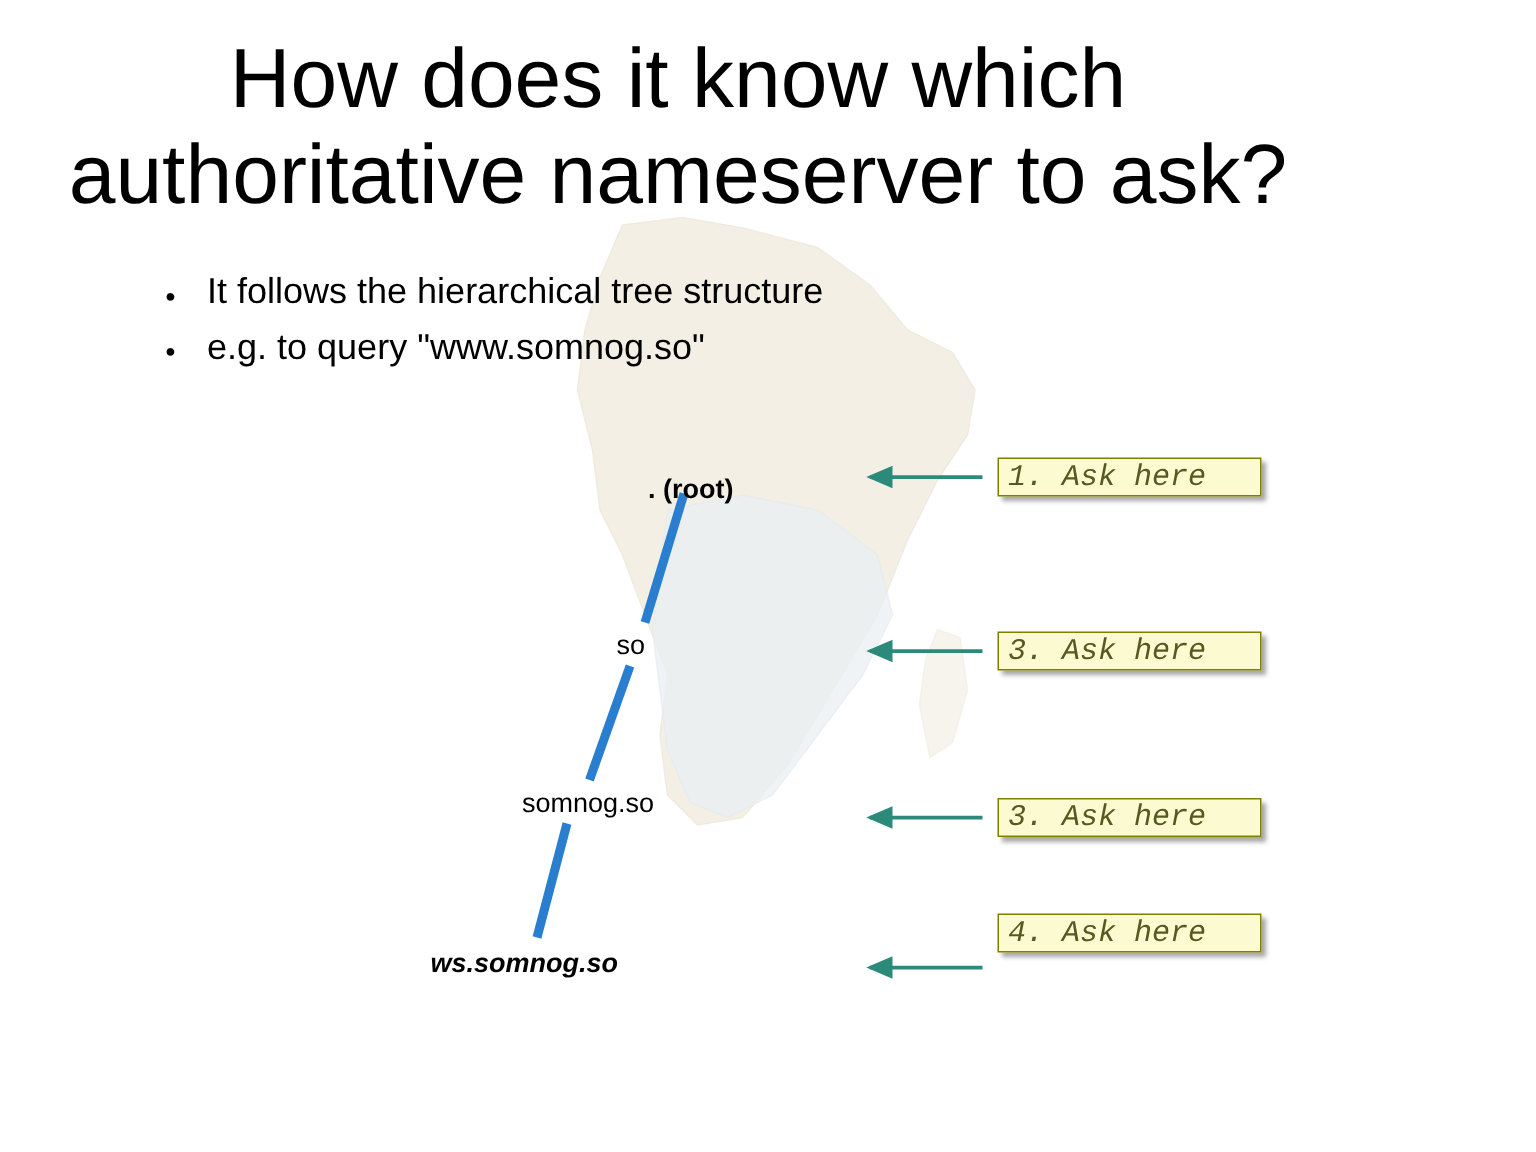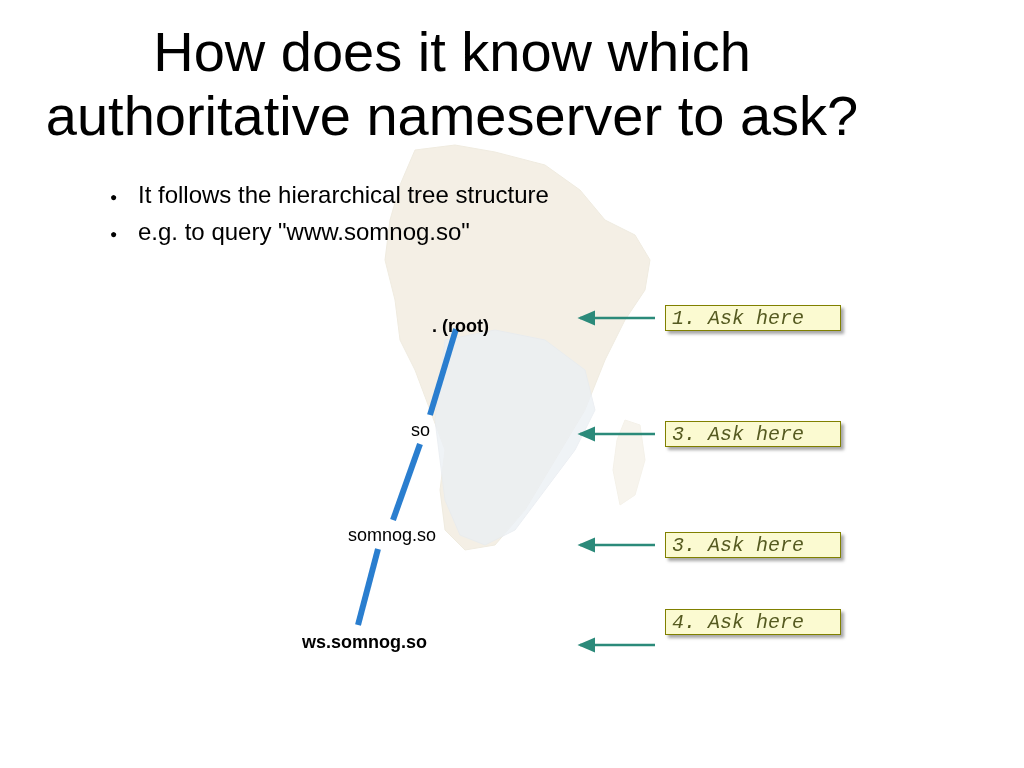--- a/index.html
+++ b/index.html
@@ -108,21 +108,21 @@
 
 <svg class="diagram" viewBox="0 0 1024 768">
   <line x1="456" y1="329" x2="430" y2="415" stroke="#2a7ecf" stroke-width="6"></line>
   <line x1="420" y1="444" x2="393" y2="520" stroke="#2a7ecf" stroke-width="6"></line>
   <line x1="378" y1="549" x2="358" y2="625" stroke="#2a7ecf" stroke-width="6"></line>
 </svg>
 
 <div class="tree-label bold" style="left:432px; top:316px;">.  (root)</div>
 <div class="tree-label" style="left:411px; top:420px;text-align:center;">so</div>
 <div class="tree-label" style="left:348px; top:525px;">somnog.so</div>
-<div class="tree-label bold" style="left:302px; top:632px;">ws.somnog.so</div>
+<div class="tree-label bold" style="left:287px; top:632px;font-style:italic;">ws.somnog.so</div>
 
 <div class="ask-box" style="top:305px;">1. Ask here</div>
 <div class="ask-box" style="top:421px;">3. Ask here</div>
 <div class="ask-box" style="top:532px;">3. Ask here</div>
 <div class="ask-box" style="top:609px;">4. Ask here</div>
 
 <svg class="diagram" viewBox="0 0 1024 768">
   <defs>
     <marker id="arrowhead" markerWidth="8" markerHeight="8" refX="6" refY="3" orient="auto">
       <path d="M0,0 L7,3 L0,6 Z" fill="#2b8a7a"></path>

